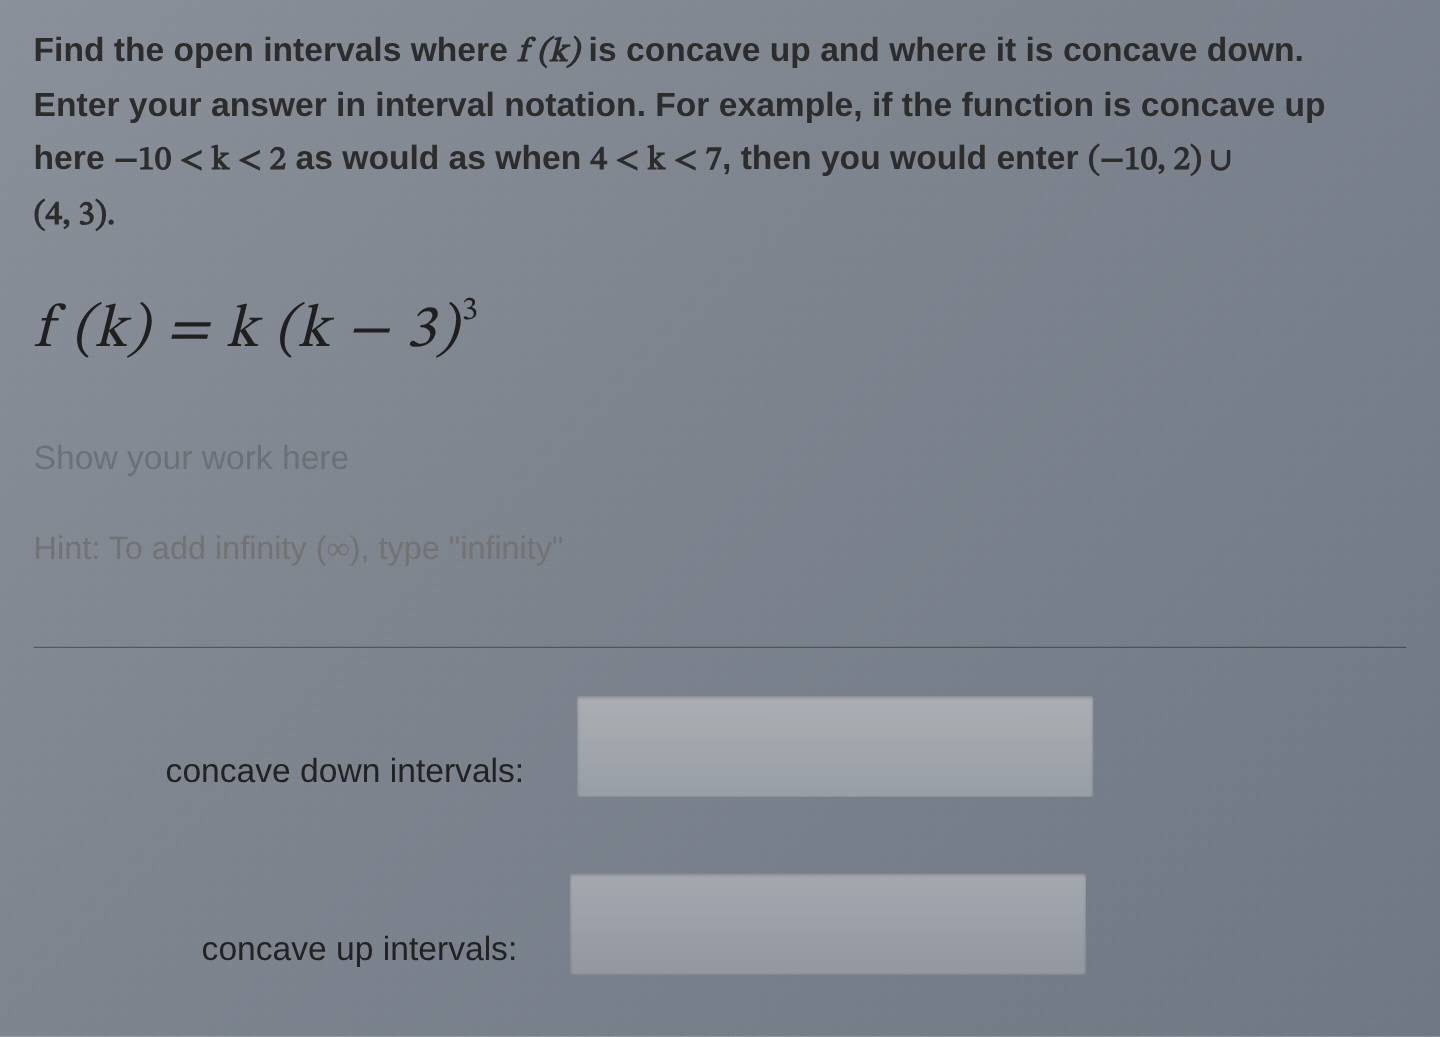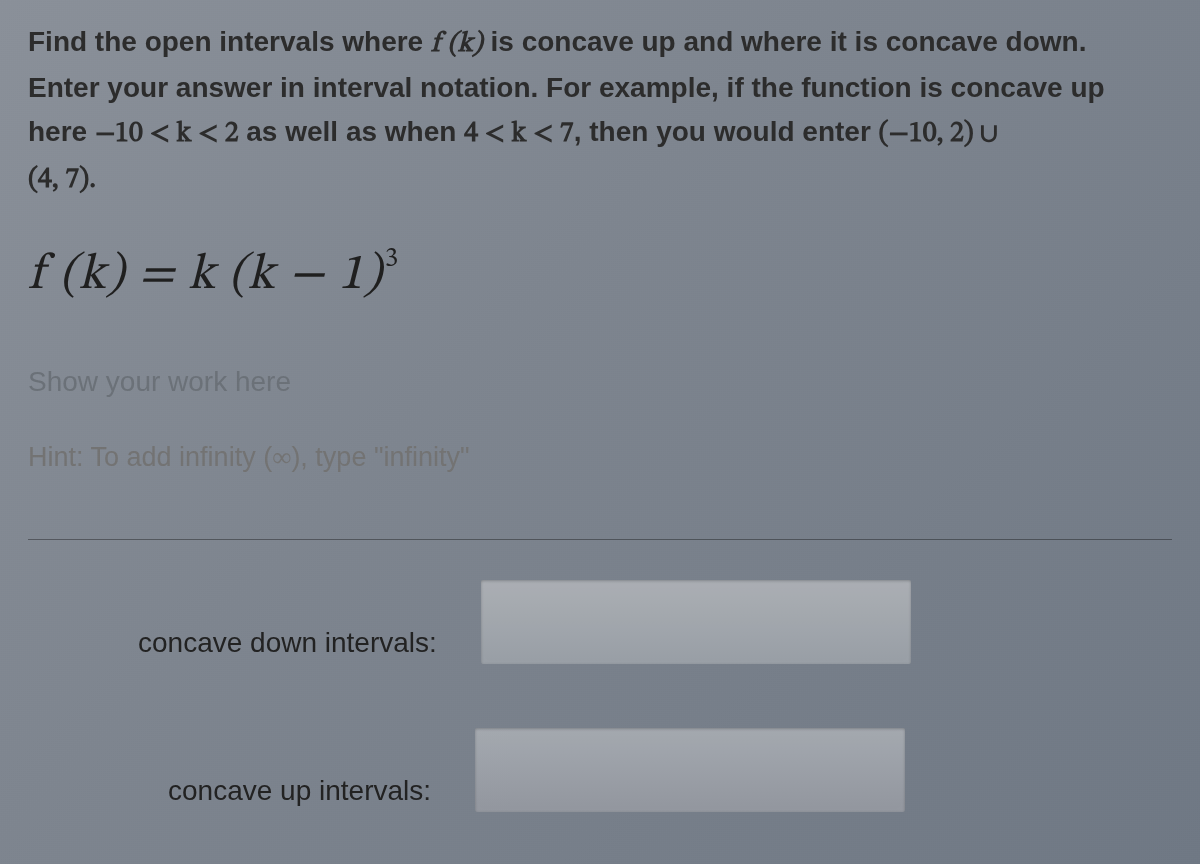--- a/index.html
+++ b/index.html
@@ -106,26 +106,26 @@
   .answer-input.lighter {
     background: linear-gradient(180deg, #a7acb3 0%, #9599a1 100%);
   }
 </style>
 </head>
 <body>
 
 <div class="instructions">
   <span>Find the open intervals where </span><span class="math-var">f (k)</span><span> is concave up and where it is concave down.</span><br>
   <span>Enter your answer in interval notation. For example, if the function is concave up</span><br>
-  <span>here </span><span class="math">−10 &lt; k &lt; 2</span><span> as well as when </span><span class="math">4 &lt; k &lt; 7</span><span>, then you would enter </span><span class="math">(−10, 2) ∪</span><br>
-  <span class="math">(4, 7).</span>
+  <span>here </span><span class="math">−10 &lt; k &lt; 2</span><span> as would as when </span><span class="math">4 &lt; k &lt; 7</span><span>, then you would enter </span><span class="math">(−10, 2) ∪</span><br>
+  <span class="math">(4, 3).</span>
 </div>
 
 <div class="formula">
-  <span>f (k) = k (k − 1)</span><sup>3</sup>
+  <span>f (k) = k (k − 3)</span><sup>3</sup>
 </div>
 
 <div class="work-placeholder">Show your work here</div>
 
 <div class="hint">
   <span>Hint: To add infinity (</span><span class="inf">∞</span><span>), type "infinity"</span>
 </div>
 
 <hr class="sep">
 

